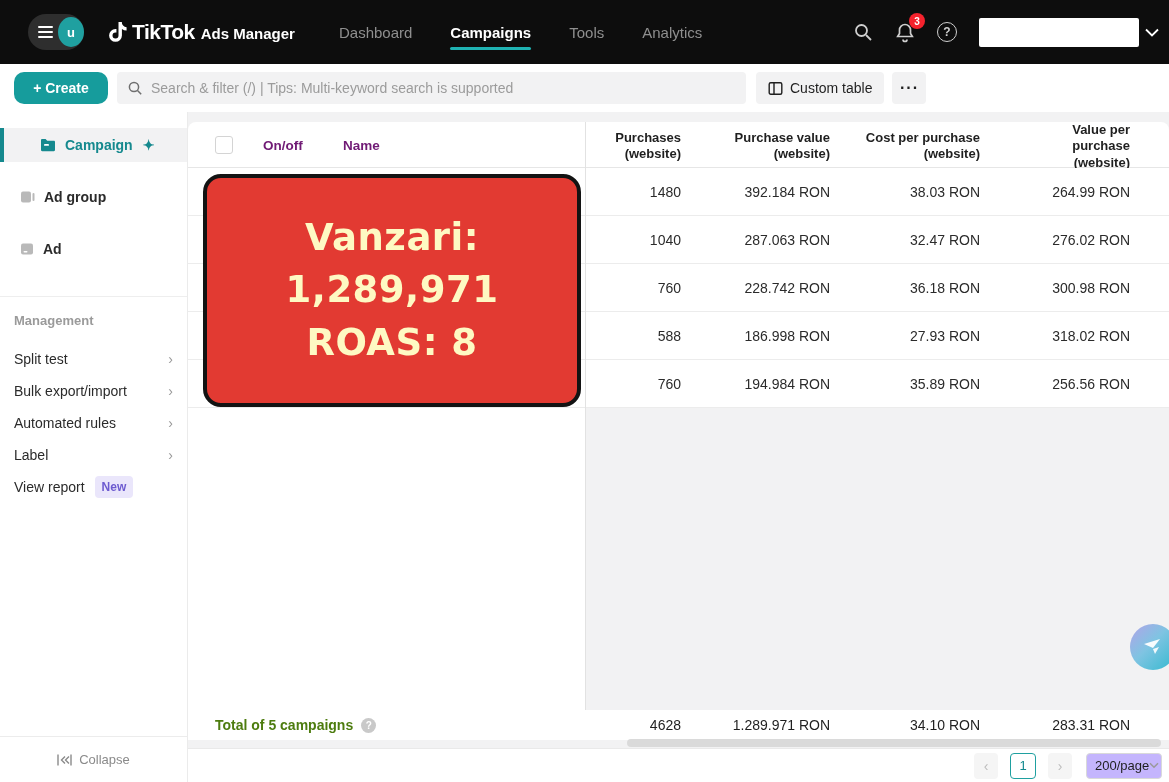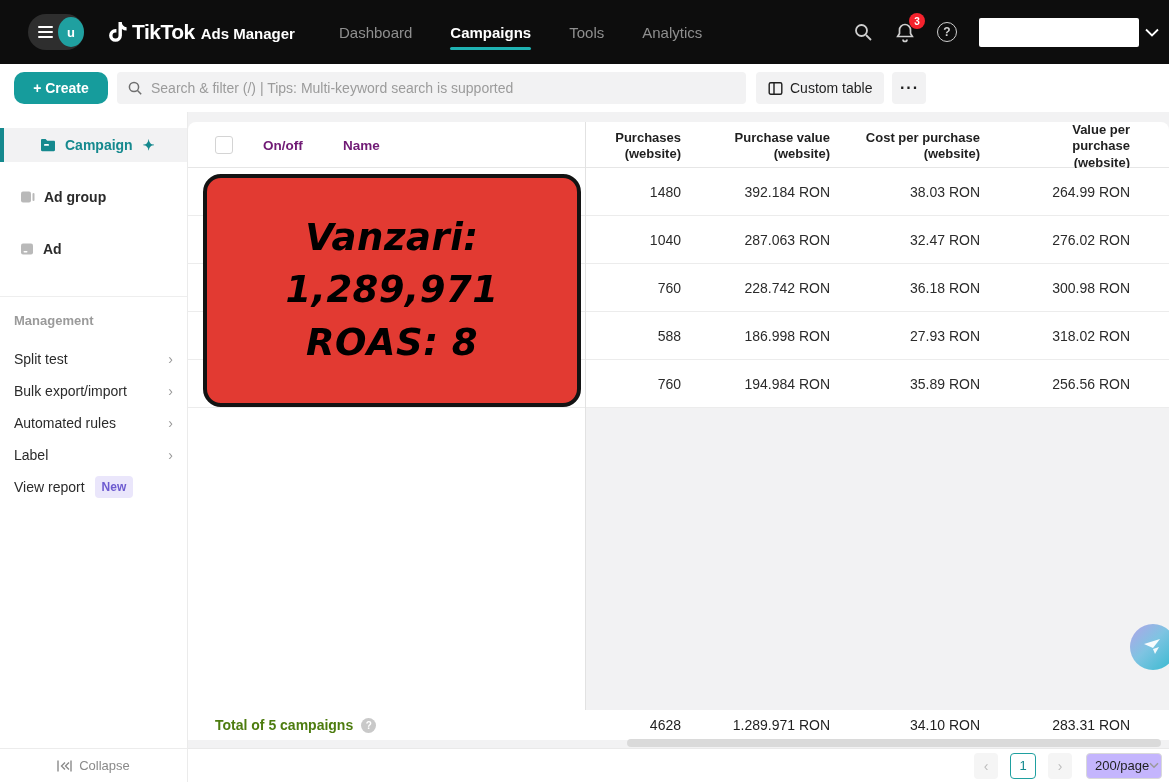--- a/index.html
+++ b/index.html
@@ -48,21 +48,21 @@
   .side-item { position:relative; height:34px; display:flex; align-items:center; padding-left:20px; font-size:14px; font-weight:bold; color:#2b2b2b; cursor:pointer; }
   .side-item .ic { display:flex; margin-right:9px; }
   .side-item.active { background:#f2f2f3; color:#15898e;padding-left:40px; }
   .side-item.active::before { content:""; position:absolute; left:0; top:0; bottom:0; width:4px; background:#15898e; }
   .sparkle { color:#15898e; font-size:14px; margin-left:10px; }
   .side-divider { height:1px; background:#eeeeee; margin:0; }
   .side-section-title { padding-left:14px; font-size:13px; font-weight:bold; color:#9a9a9a; height:30px; display:flex; align-items:center; }
   .mgmt-item { height:32px; display:flex; align-items:center; padding:0 14px; font-size:14px; color:#2b2b2b; cursor:pointer; }
   .mgmt-item .chev { margin-left:auto; color:#9a9a9a; font-size:14px; }
   .new-badge { margin-left:10px; background:#eae6fb; color:#6d5bd0; font-size:12px; font-weight:bold; border-radius:4px; padding:4px 7px; }
-  .collapse-bar { position:absolute; bottom:0; left:0; right:0; height:34px; border-top:1px solid #ececec; display:flex; align-items:center; justify-content:center; gap:7px; color:#8a8a8a; font-size:13px; cursor:pointer; }
+  .collapse-bar { position:absolute; bottom:0; left:0; right:0; height:46px; border-top:1px solid #ececec; display:flex; align-items:center; justify-content:center; gap:7px; color:#8a8a8a; font-size:13px; cursor:pointer; }
 
   
   .main { position:absolute; top:112px; left:188px; width:981px; height:670px; background:#f2f2f3; }
   .metric-grid { width:584px; display:grid; grid-template-columns:96px 149px 150px 150px; align-items:center; }
   .metric-grid > div { text-align:right; }
   .thead { position:absolute; top:10px; left:0; right:0; height:46px; background:#fff; border-radius:8px 8px 0 0; border-bottom:1px solid #e6e6e6; display:flex; }
   .thead-left { position:relative; width:397px; flex:none; }
   .cbx { position:absolute; left:27px; top:14px; width:18px; height:18px; border:1.5px solid #d4d4d4; border-radius:3px; background:#fff; cursor:pointer; }
   .th { position:absolute; top:0; height:46px; display:flex; align-items:center; font-size:13.5px; font-weight:bold; color:#701a75; }
   .th-onoff { left:75px; }
@@ -82,21 +82,21 @@
   .hscroll-thumb { position:absolute; top:627px; left:439px; right:8px; height:8px; background:#dadada; border-radius:4px; cursor:pointer; }
   .table-footer { position:absolute; top:636px; left:0; right:0; height:34px; background:#fff; border-top:1px solid #e9e9e9; display:flex; align-items:center; justify-content:flex-end; }
   .pg-btn { width:24px; height:26px; border-radius:4px; background:#f5f5f5; color:#bdbdbd; font-size:14px; display:flex; align-items:center; justify-content:center; cursor:pointer; }
   .pg-cur { width:26px; height:26px; border:1px solid #1fa0a0; border-radius:4px; background:#fff; color:#11888d; font-size:13px; display:flex; align-items:center; justify-content:center; margin:0 12px; cursor:pointer; }
   .pg-next { margin-right:14px; }
   .pg-size { width:76px; height:26px; border:1px solid #d9d9d9; border-radius:4px; background:#c4b5fd; display:flex; align-items:center; justify-content:space-between; padding:0 8px; font-size:13px; color:#1f1f1f; margin-right:7px; cursor:pointer; }
   .pg-size svg { flex:none; }
 
   
   .overlay-box { position:absolute; top:62px; left:15px; width:378px; height:233px; background:#e23a32; border:4px solid #131313; border-radius:18px; display:flex; flex-direction:column; align-items:center; justify-content:center; z-index:5; }
-  .overlay-box span { font-family:"DejaVu Sans", sans-serif; font-weight:bold; color:#000000; font-size:37px; line-height:1.42; letter-spacing:.5px;font-style:italic; }
+  .overlay-box span { font-family:"DejaVu Sans", sans-serif; font-weight:bold; color:#fef9c3; font-size:37px; line-height:1.42; letter-spacing:.5px; }
 
   
   .fab { position:absolute; top:512px; right:-7px; width:46px; height:46px; border-radius:50%; background:linear-gradient(135deg,#b2a3e8 0%,#7fc4e2 45%,#33b9cf 100%); display:flex; align-items:center; justify-content:center; cursor:pointer; }
 </style>
 </head>
 <body>
 
 <header class="topbar">
   <div class="menu-pill">
     <div class="hamburger">

